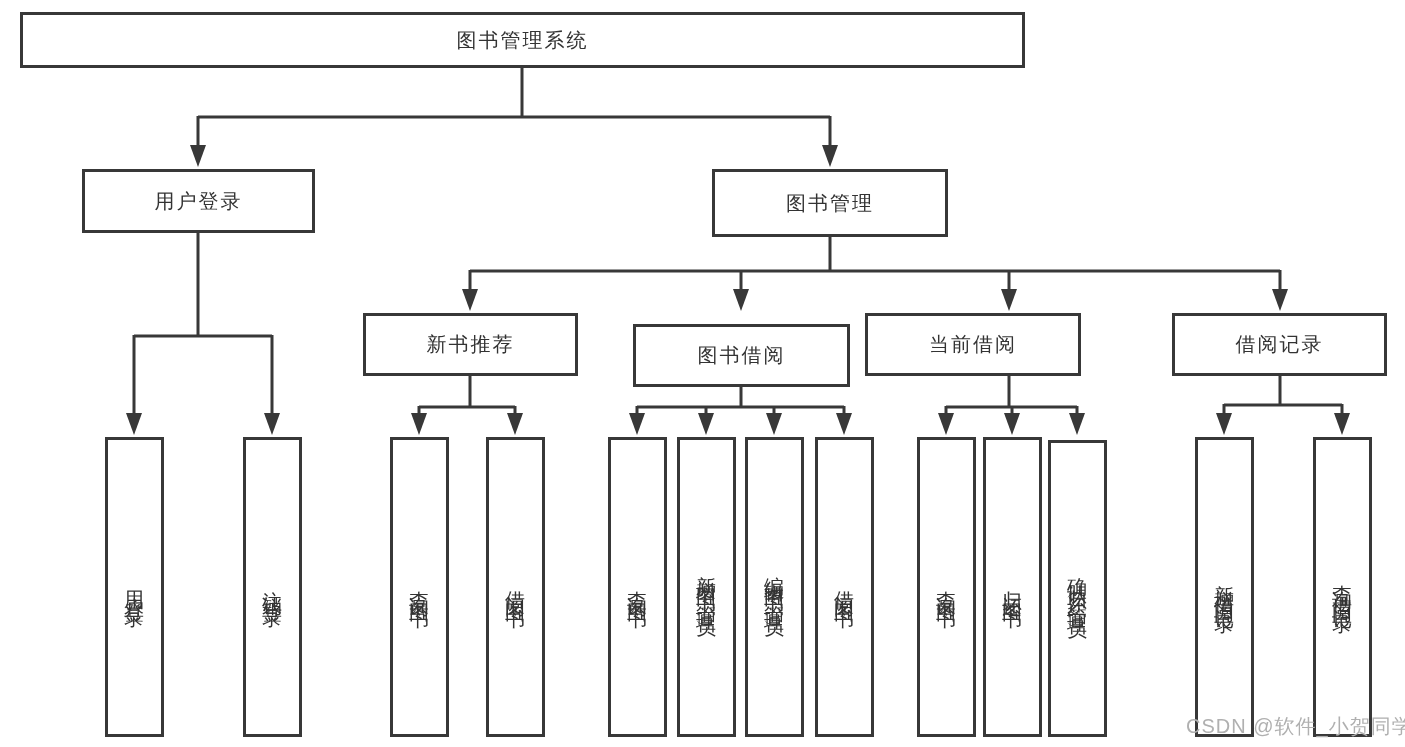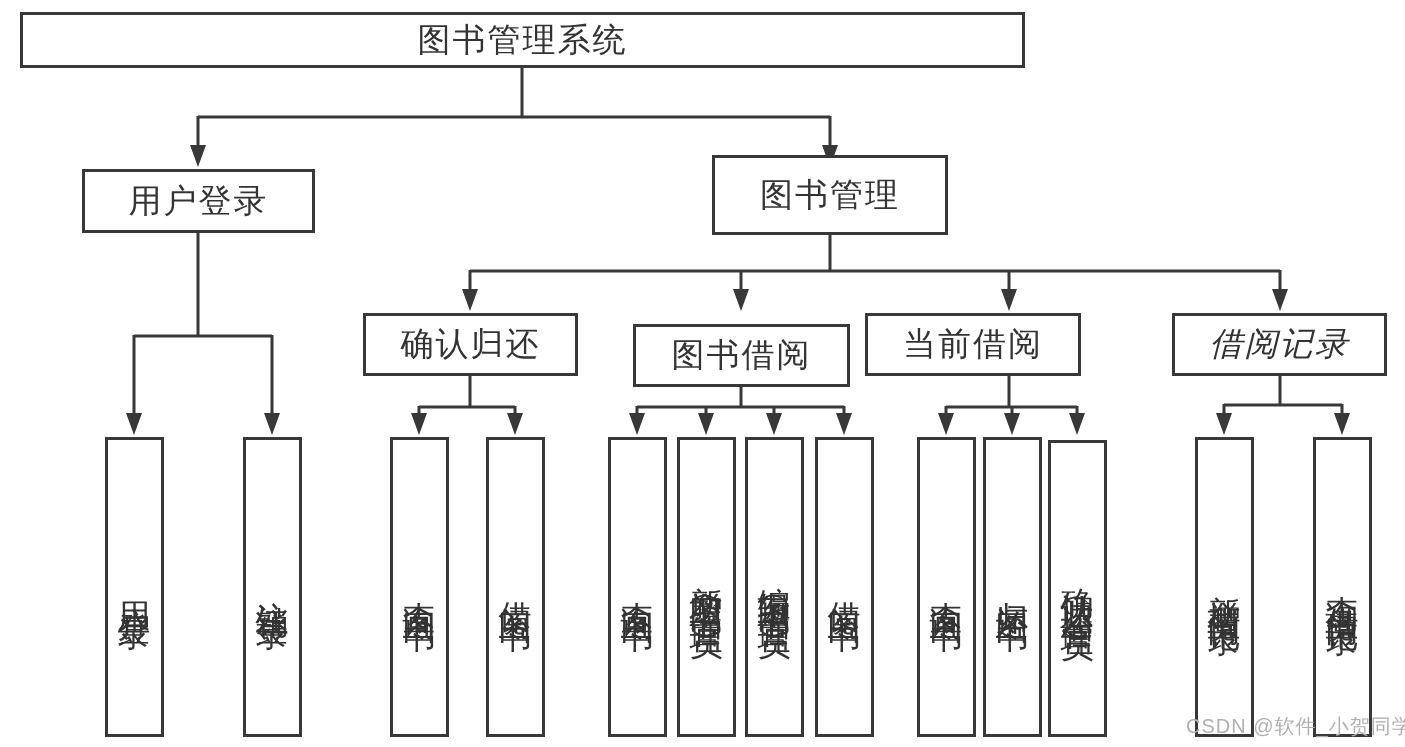--- a/index.html
+++ b/index.html
@@ -12,21 +12,21 @@
     font-family: "Liberation Sans", "DejaVu Sans", sans-serif;
   }
   .node {
     position: absolute;
     box-sizing: border-box;
     border: 3px solid #383838;
     background: #ffffff;
     display: flex;
     align-items: center;
     justify-content: center;
-    font-size: 33px;
+    font-size: 20px;
     color: #333333;
     letter-spacing: 2px;
     white-space: nowrap;
     z-index: 2;
   }
   .vnode {
     writing-mode: vertical-rl;
     text-orientation: mixed;
     letter-spacing: 6px;
     line-height: 1;
@@ -99,26 +99,26 @@
       <polygon points="1069,413 1085,413 1077,435"></polygon>
 
       <polygon points="1216,413 1232,413 1224,435"></polygon>
       <polygon points="1334,413 1350,413 1342,435"></polygon>
     </g>
   </svg>
 
   <div class="node" style="left:20px; top:12px; width:1005px; height:56px;">图书管理系统</div>
 
   <div class="node" style="left:82px; top:169px; width:233px; height:64px;">用户登录</div>
-  <div class="node" style="left:712px; top:155px; width:236px; height:80px;">图书管理</div>
+  <div class="node" style="left:712px; top:169px; width:236px; height:68px;">图书管理</div>
 
-  <div class="node" style="left:363px; top:313px; width:215px; height:63px;">确认归还</div>
+  <div class="node" style="left:363px; top:313px; width:215px; height:63px;">新书推荐</div>
   <div class="node" style="left:633px; top:313px; width:217px; height:63px;margin-top:11px;">图书借阅</div>
   <div class="node" style="left:865px; top:313px; width:216px; height:63px;">当前借阅</div>
-  <div class="node" style="left:1172px; top:313px; width:215px; height:63px;font-style:italic;">借阅记录</div>
+  <div class="node" style="left:1172px; top:313px; width:215px; height:63px;">借阅记录</div>
 
   <div class="node vnode" style="left:105px; top:437px; width:59px; height:300px;">用户登录</div>
   <div class="node vnode" style="left:243px; top:437px; width:59px; height:300px;">注销登录</div>
 
   <div class="node vnode" style="left:390px; top:437px; width:59px; height:300px;">查询图书</div>
   <div class="node vnode" style="left:486px; top:437px; width:59px; height:300px;">借阅图书</div>
 
   <div class="node vnode" style="left:608px; top:437px; width:59px; height:300px;">查询图书</div>
   <div class="node vnode" style="left:677px; top:437px; width:59px; height:300px;">新增图书（管理员）</div>
   <div class="node vnode" style="left:745px; top:437px; width:59px; height:300px;">编辑图书（管理员）</div>

